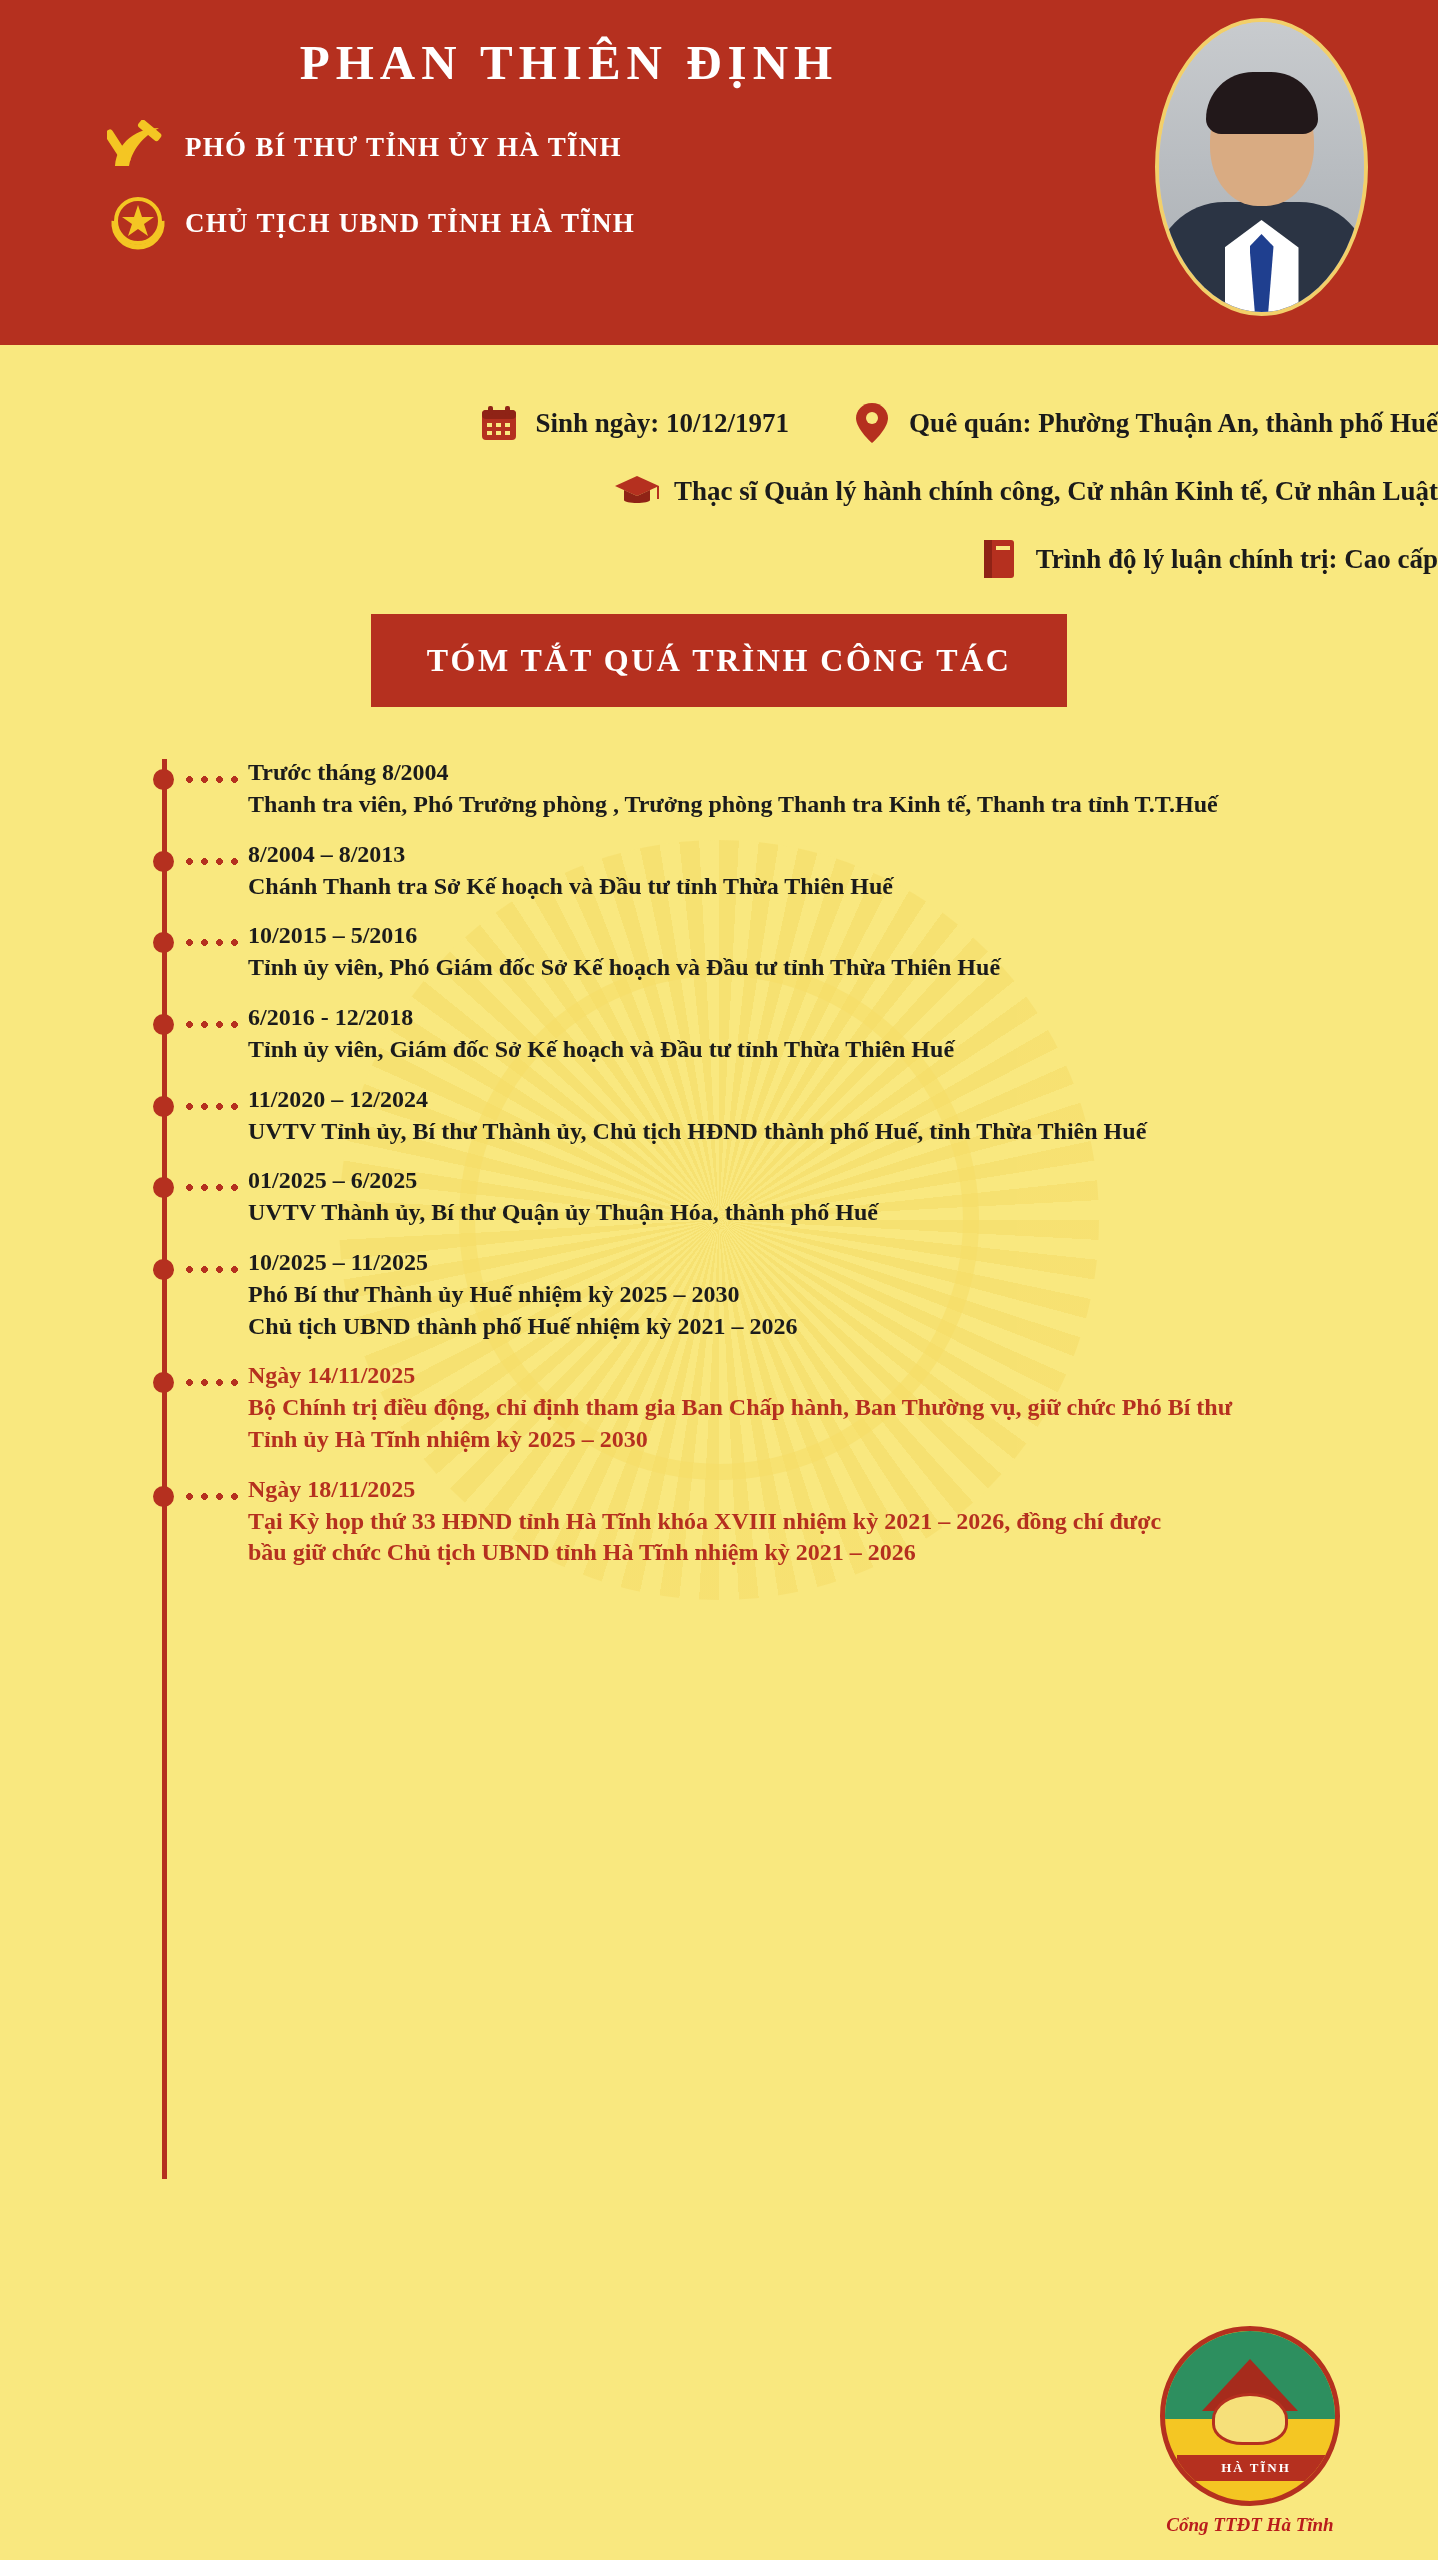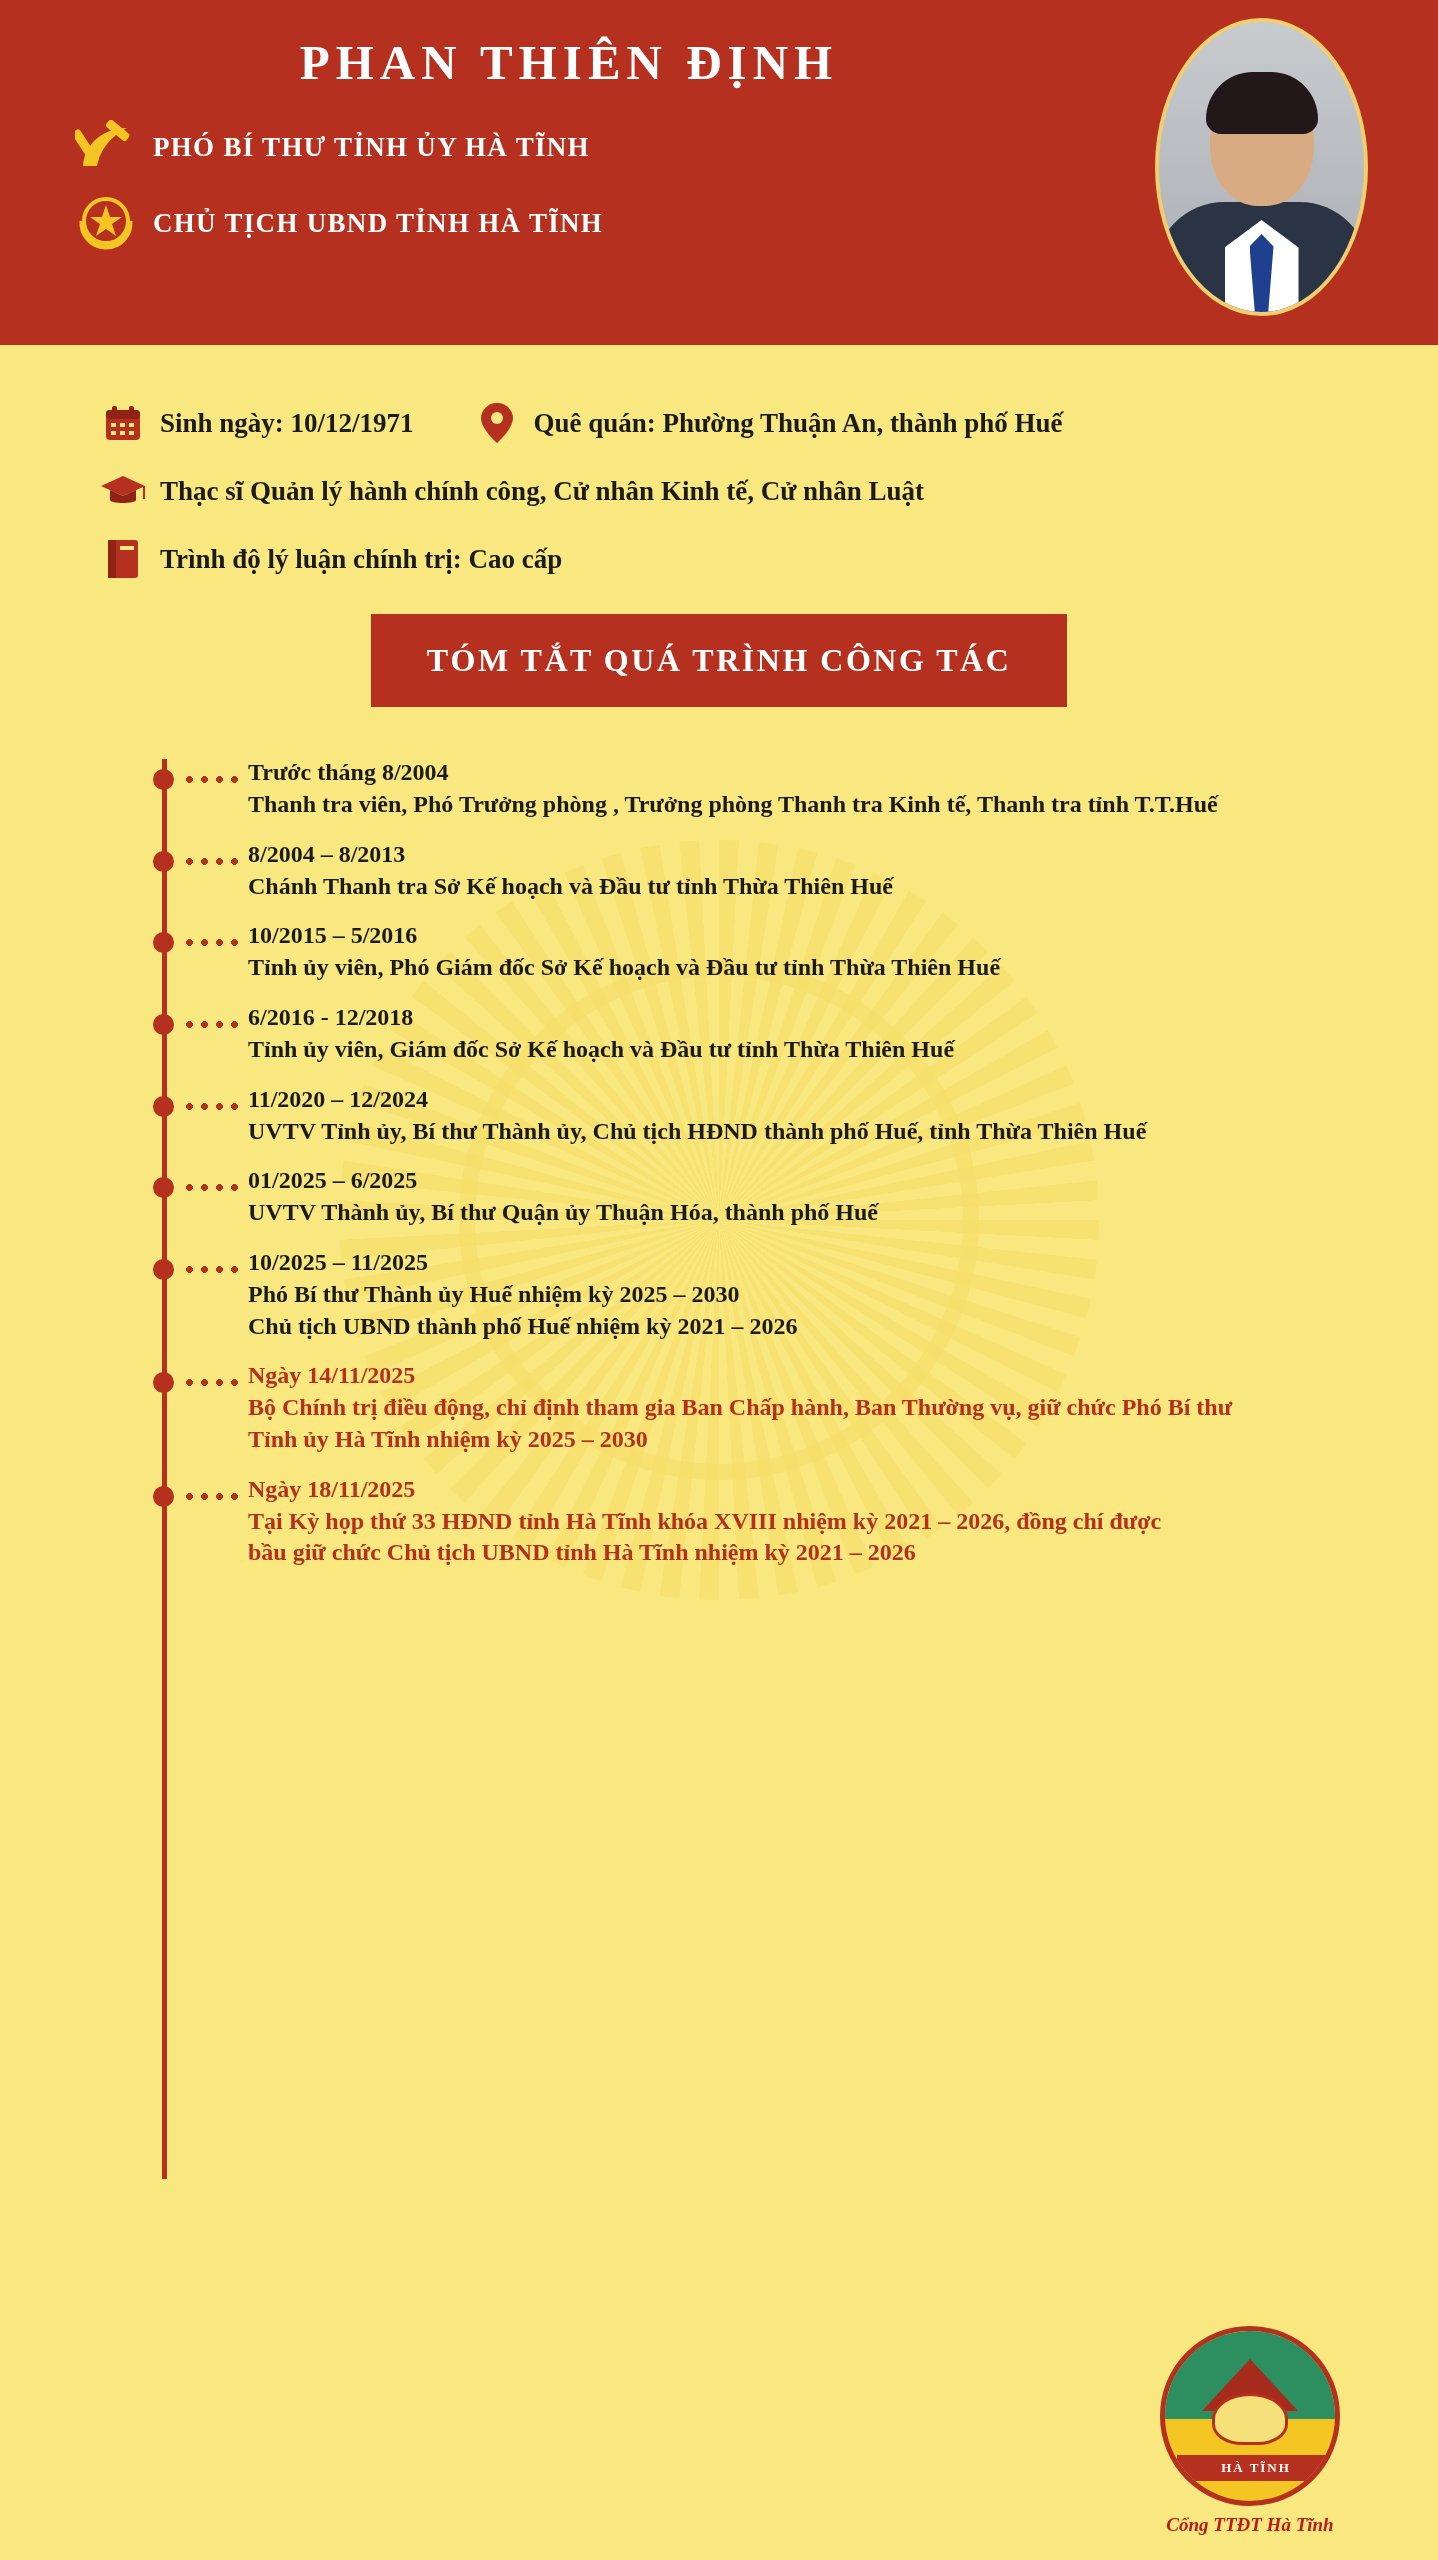--- a/index.html
+++ b/index.html
@@ -36,22 +36,21 @@
     font-weight: bold;
     letter-spacing: 6px;
     text-align: center;
     padding-left: 30px;
     padding-right: 330px;
     text-transform: uppercase;
     font-family: "Liberation Serif", serif;
   }
   .title-rows {
     margin-top: 28px;
-    padding-left: 57px;
-    margin-left: 16px;
+    padding-left: 105px;
   }
   .title-row {
     display: flex;
     align-items: center;
     margin-bottom: 20px;
   }
   .title-icon {
     width: 66px;
     height: 56px;
     flex: 0 0 66px;
@@ -136,20 +135,21 @@
   }
 
   
   .info {
     padding: 55px 0 0 100px;
   }
   .info-line {
     display: flex;
     align-items: center;
     margin-bottom: 22px;
+    justify-content: flex-end;
   }
   .info-icon {
     width: 46px;
     height: 46px;
     flex: 0 0 46px;
     display: flex;
     align-items: center;
     justify-content: center;
   }
   .info-text {

